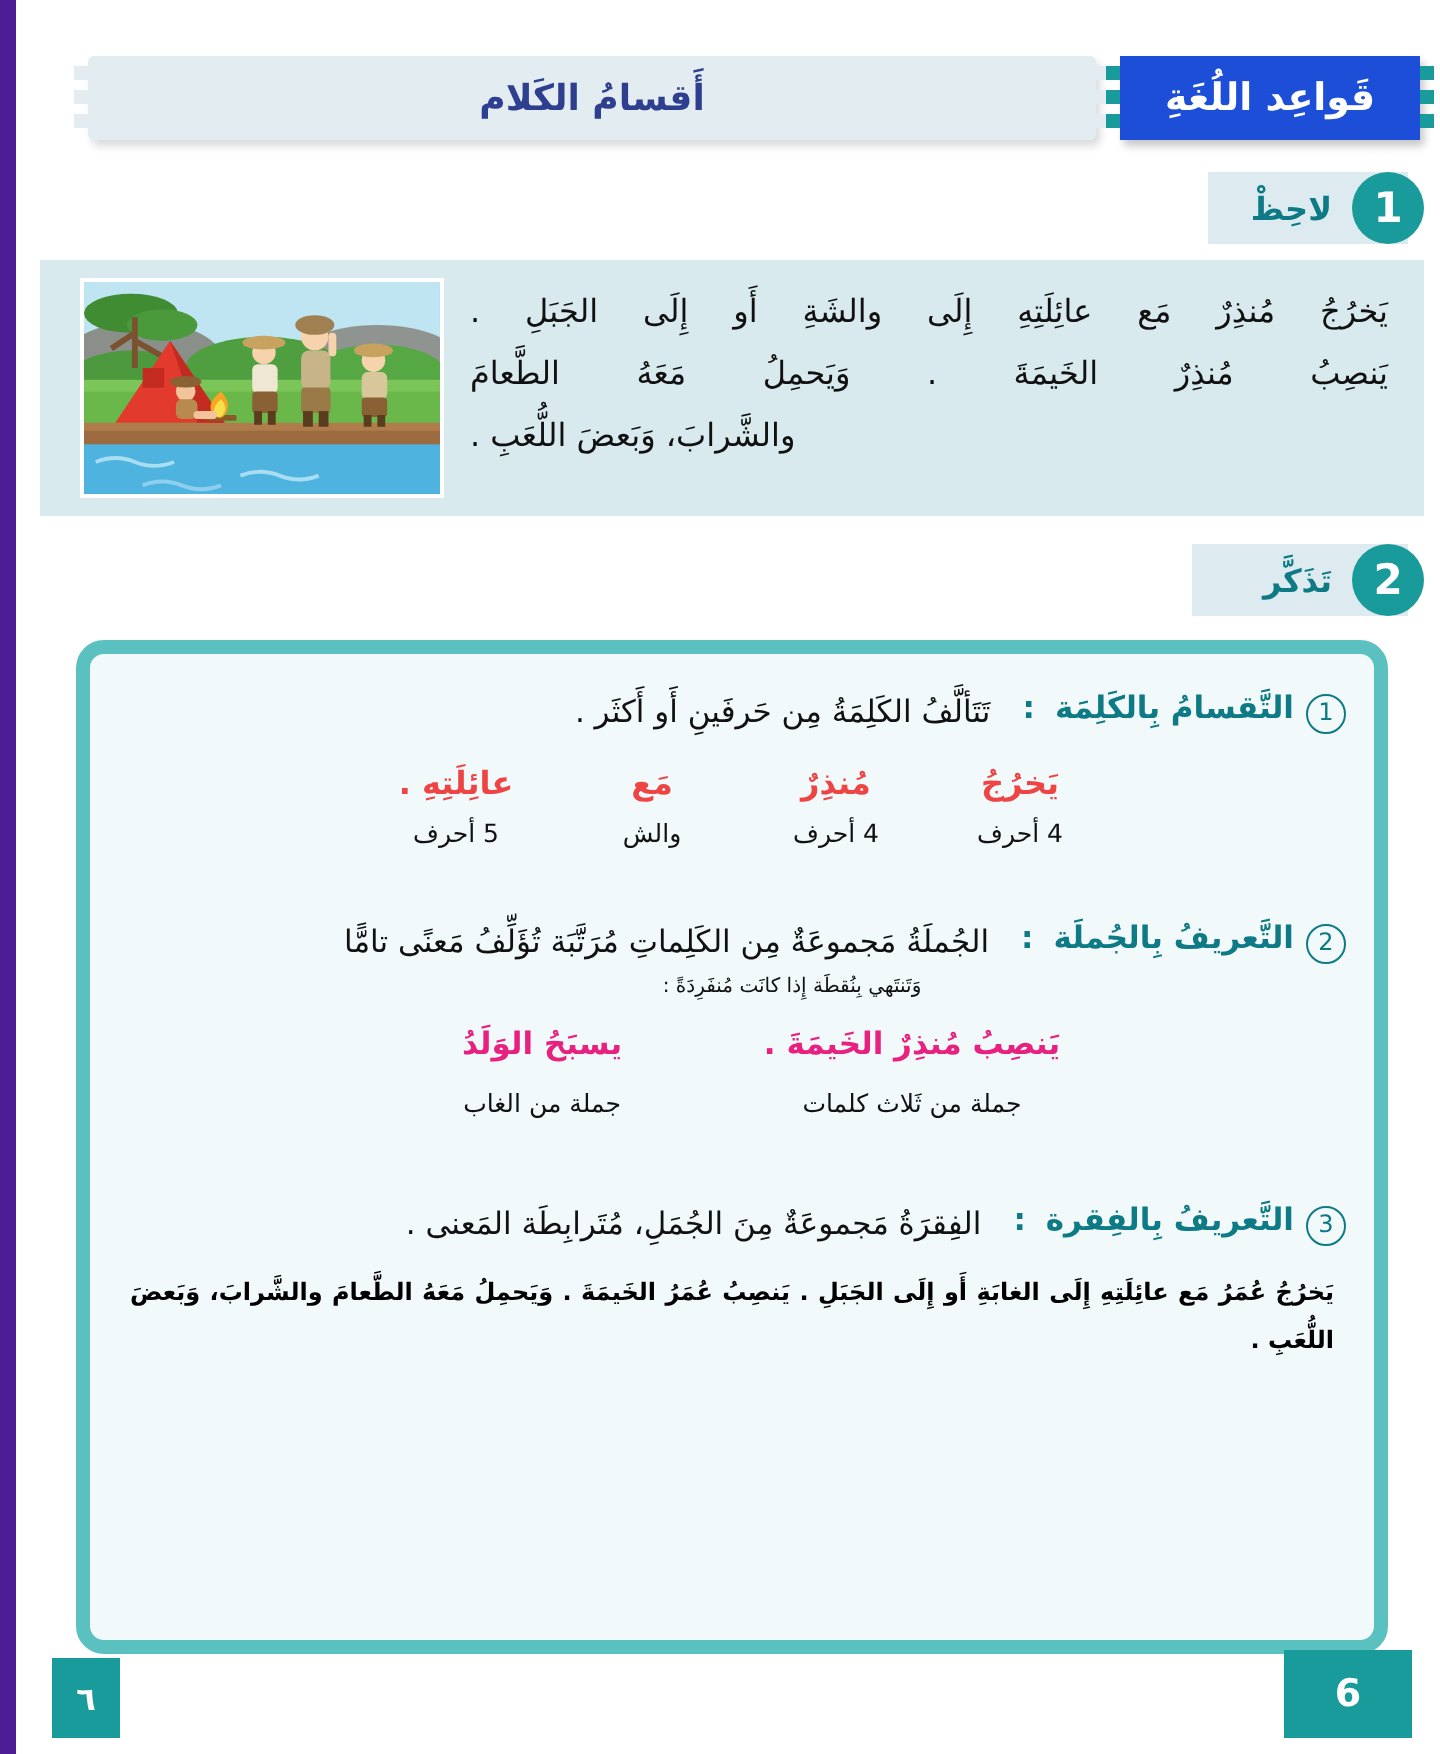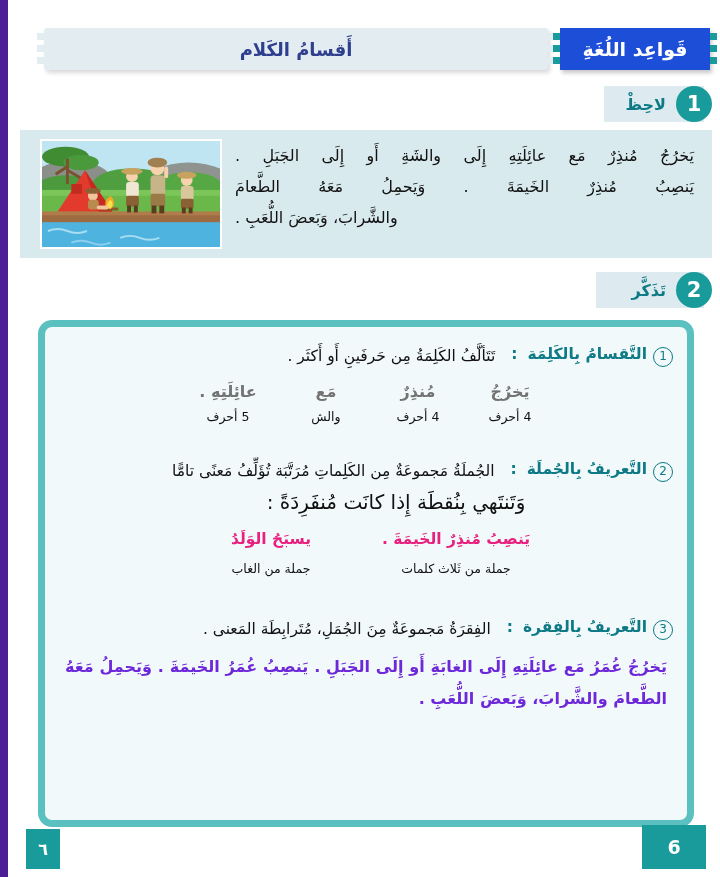--- a/index.html
+++ b/index.html
@@ -216,38 +216,38 @@
   }
   .rule-def {
     flex: 1 1 auto;
     color: #111111;
     font-size: 15.5px;
     line-height: 1.75;
     text-align: justify;
   }
   .rule-def-cont {
     color: #111111;
-    font-size: 20px;
+    font-size: 10px;
     line-height: 1.75;
     text-align: center;
     padding-left: 60px;
   }
 
   .examples-row {
     display: flex;
     flex-direction: row;
     justify-content: center;
     gap: 0;
     margin-top: 12px;
   }
   .example-col {
     text-align: center;
   }
   .ex-word {
-    color: #737373;
+    color: #ef4444;
     font-size: 16px;
     font-weight: bold;
     white-space: nowrap;
   }
   .ex-count {
     color: #111111;
     font-size: 12.5px;
     margin-top: 8px;
     white-space: nowrap;
   }
@@ -266,22 +266,22 @@
     white-space: nowrap;
   }
   .sent-caption {
     color: #111111;
     font-size: 12.5px;
     margin-top: 13px;
     white-space: nowrap;
   }
 
   .paragraph-pink {
-    color: #6d28d9;
-    font-size: 16px;
+    color: #000000;
+    font-size: 12px;
     font-weight: bold;
     line-height: 2.0;
     margin-top: 8px;
     text-align: justify;
     text-align-last: right;
     padding: 0 6px;
   }
 
   
   .page-num {

